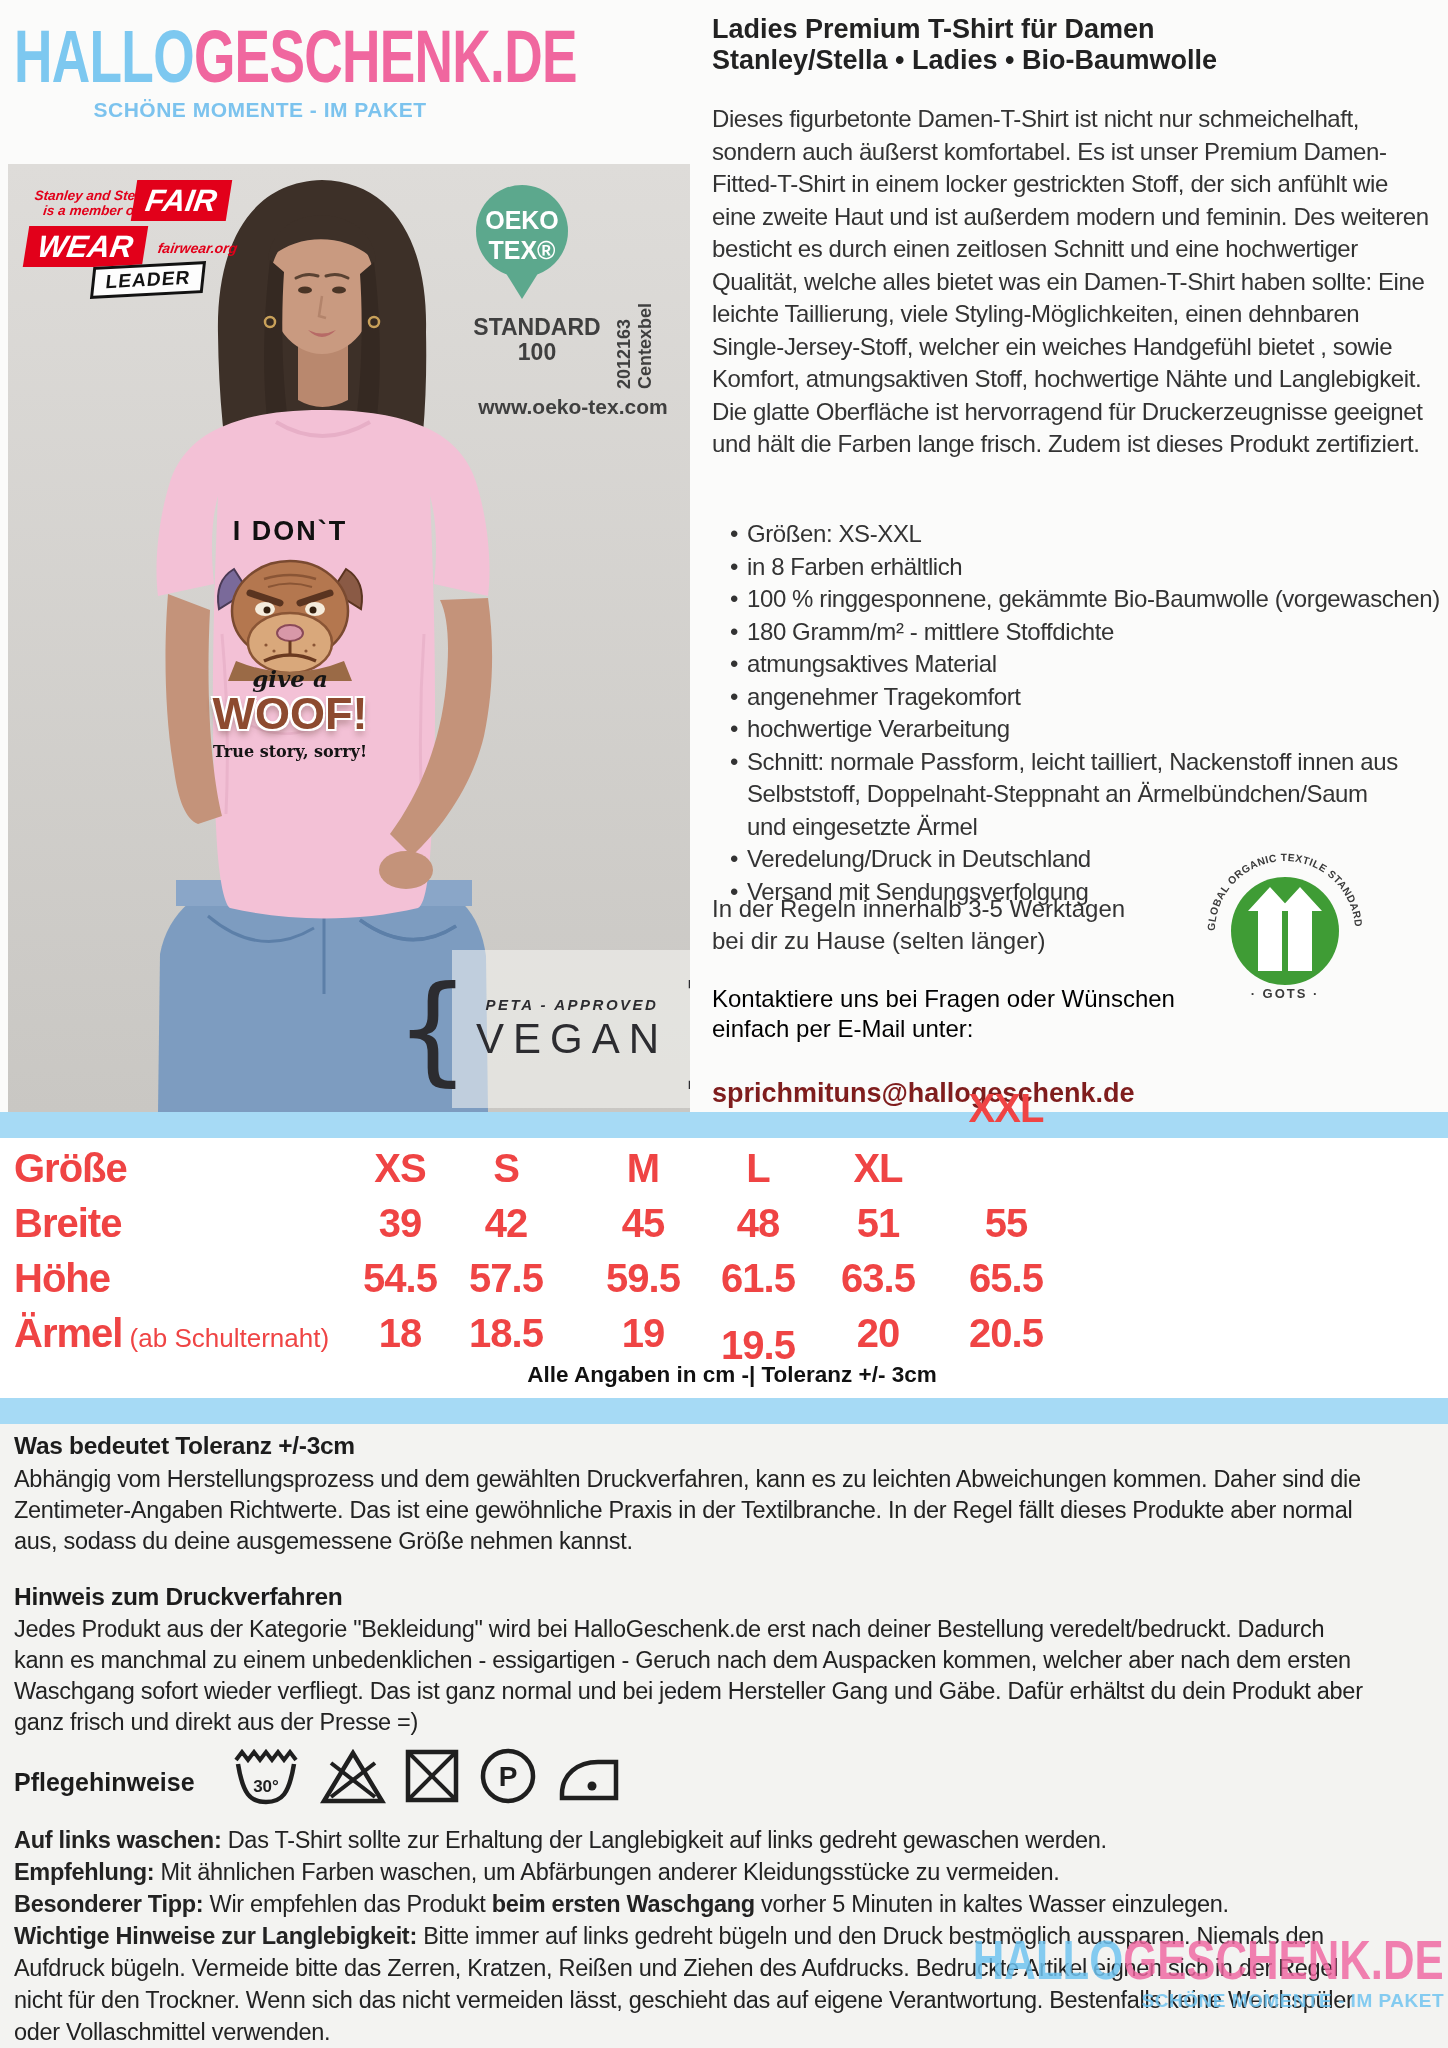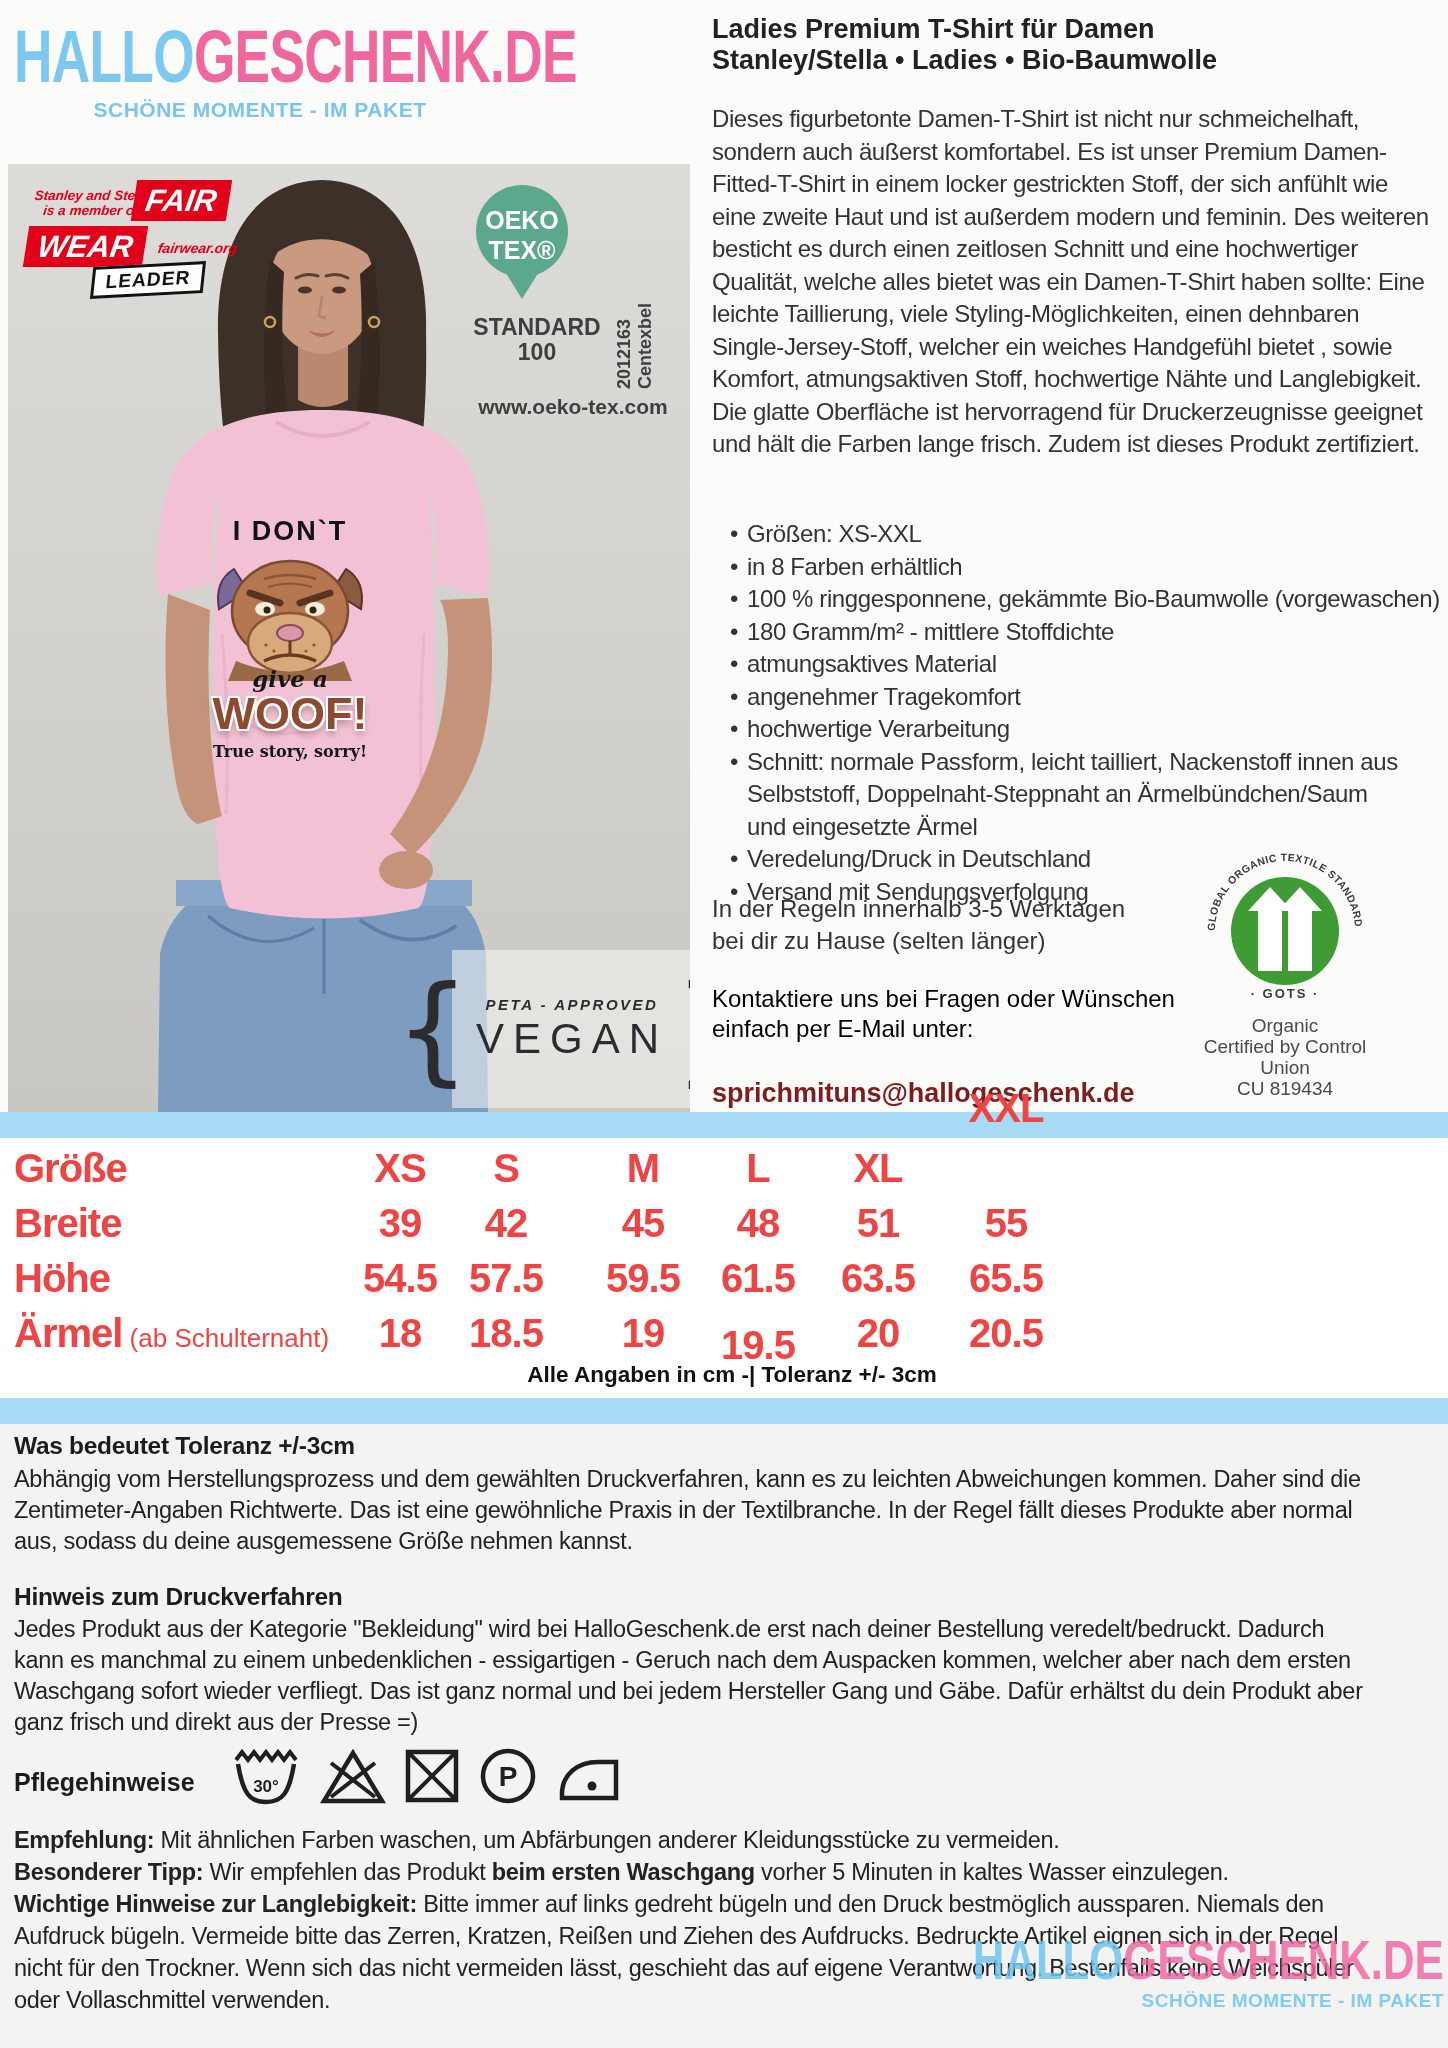--- a/index.html
+++ b/index.html
@@ -270,25 +270,20 @@
           <path id="gotsArc" d="M 25,96 A 70,70 0 0 1 165,96" fill="none"></path>
         </defs>
       <text font-family="Liberation Sans, sans-serif" font-size="10.5" font-weight="700" fill="#3a3a3a" letter-spacing="0.5">
         <textPath href="#gotsArc" startOffset="0" textLength="216" lengthAdjust="spacingAndGlyphs">GLOBAL ORGANIC TEXTILE STANDARD</textPath>
       </text>
       <circle cx="95" cy="96" r="54" fill="#3f9c35"></circle>
       <polygon points="80,52 102,76 92,76 92,136 68,136 68,76 58,76" fill="#ffffff"></polygon>
       <polygon points="110,52 132,76 122,76 122,136 98,136 98,76 88,76" fill="#ffffff"></polygon>
       <text x="95" y="163" text-anchor="middle" font-family="Liberation Sans, sans-serif" font-size="13" font-weight="800" fill="#3a3a3a" letter-spacing="2">· GOTS ·</text>
     </svg>
-    <div class="gots-caption">
-      <div>Organic</div>
-      <div>Certified by Control Union</div>
-      <div>CU 819434</div>
-    </div>
   </div>
 
   <div class="band bar bar1"></div>
   <div class="band tablebg"></div>
   <div id="size-table">
       <div class="cell" style="left: 14px; top: 1146px;">Größe</div>
       <div class="cell center" style="left: 400px; top: 1146px;">XS</div>
       <div class="cell center" style="left: 506px; top: 1146px;">S</div>
       <div class="cell center" style="left: 643px; top: 1146px;">M</div>
       <div class="cell center" style="left: 758px; top: 1146px;">L</div>
@@ -350,20 +345,21 @@
     <svg class="icon" width="60" height="60" viewBox="0 0 60 60">
       <circle cx="30" cy="30" r="25" fill="none" stroke="#1f1f1f" stroke-width="4.5"></circle>
       <text x="30" y="40" text-anchor="middle" font-family="Liberation Sans, sans-serif" font-size="28" font-weight="800" fill="#1f1f1f">P</text>
     </svg>
     <svg class="icon" width="70" height="60" viewBox="0 0 70 60">
       <path d="M8,52 L8,48 C8,28 24,16 44,16 L62,16 L62,52 Z" fill="none" stroke="#1f1f1f" stroke-width="4.5"></path>
       <circle cx="38" cy="40" r="4.5" fill="#1f1f1f"></circle>
     </svg>
   </div>
   <div class="care-lines" id="care-lines">
+      <p><span class="b">Auf links waschen:</span><span> Das T-Shirt sollte zur Erhaltung der Langlebigkeit auf links gedreht gewaschen werden.</span></p>
       <p><span class="b">Empfehlung:</span><span> Mit ähnlichen Farben waschen, um Abfärbungen anderer Kleidungsstücke zu vermeiden.</span></p>
       <p><span class="b">Besonderer Tipp:</span><span> Wir empfehlen das Produkt </span><span class="b">beim ersten Waschgang</span><span> vorher 5 Minuten in kaltes Wasser einzulegen.</span></p>
       <p><span class="b">Wichtige Hinweise zur Langlebigkeit:</span><span> Bitte immer auf links gedreht bügeln und den Druck bestmöglich aussparen. Niemals den
 Aufdruck bügeln. Vermeide bitte das Zerren, Kratzen, Reißen und Ziehen des Aufdrucks. Bedruckte Artikel eignen sich in der Regel
 nicht für den Trockner. Wenn sich das nicht vermeiden lässt, geschieht das auf eigene Verantwortung. Bestenfalls keine Weichspüler
 oder Vollaschmittel verwenden.</span></p>
     </div>
 
   <div class="watermark">
     <div class="wm-main">

